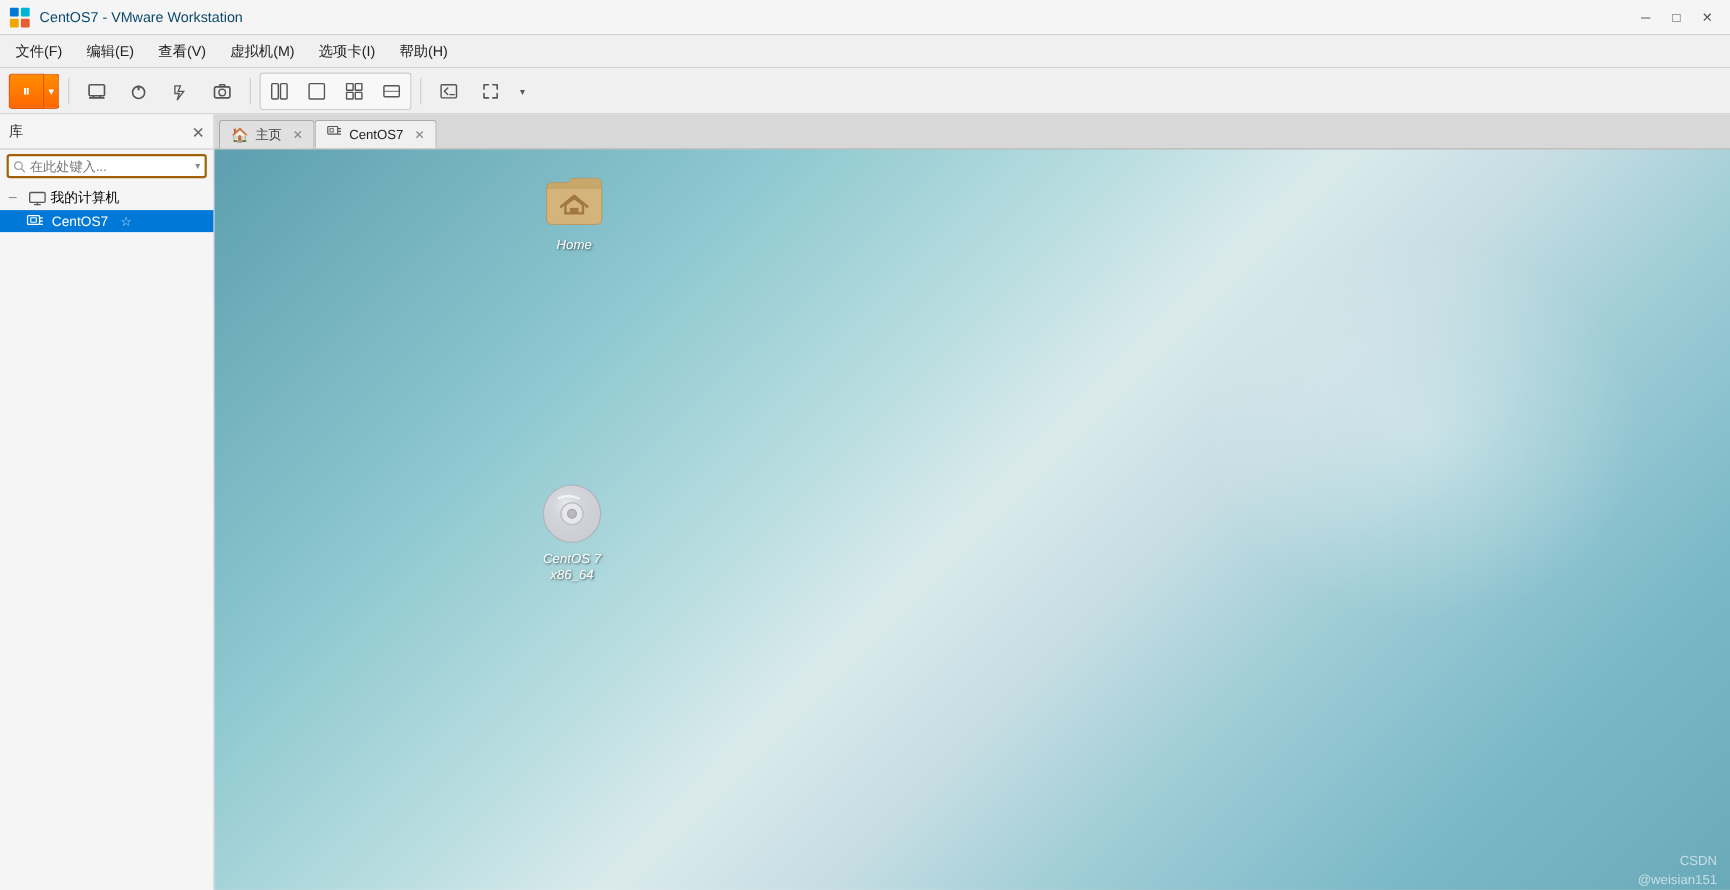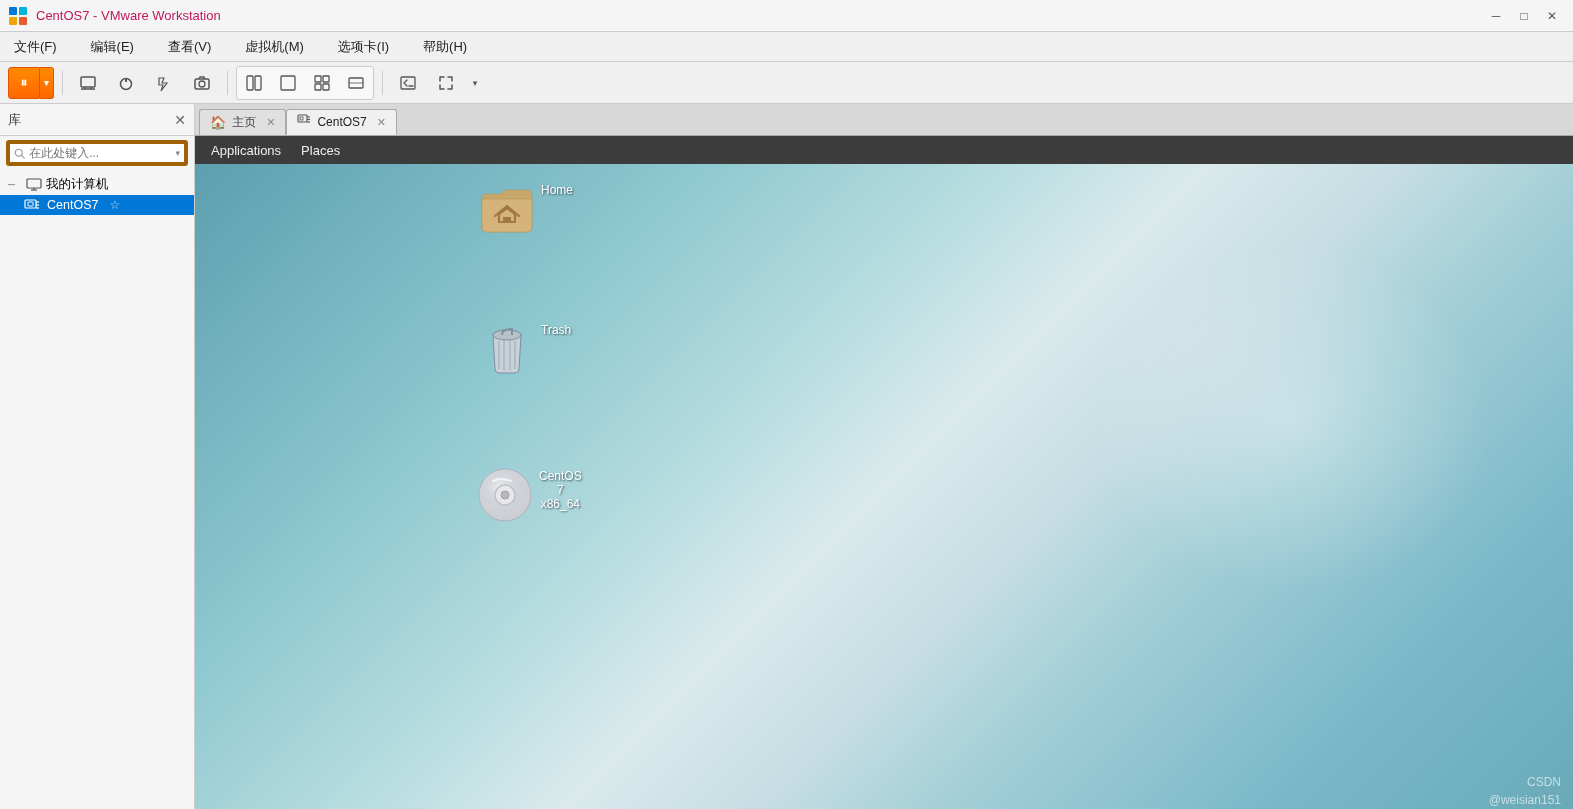--- a/index.html
+++ b/index.html
@@ -17,21 +17,21 @@
     }
 
     
     #menubar {
       height: 30px;
       background: #f0f0f0;
       border-bottom: 1px solid #ccc;
       display: flex;
       align-items: center;
       padding: 0 4px;
-      gap: 14px;
+      gap: 2px;
     }
     .menu-item {
       padding: 3px 10px;
       font-size: 13px;
       color: #222;
       cursor: pointer;
       border-radius: 3px;
     }
 
     
@@ -187,23 +187,25 @@
       flex: 1;
       background: linear-gradient(135deg, #5d9faf 0%, #8ec8d0 25%, #b8dde0 40%, #daeaec 50%, #c5dde3 60%, #a0cdd6 70%, #7ab8c8 85%, #6aaab8 100%);
       position: relative;
       overflow: hidden;
     }
 
     
     .desktop-icon {
       position: absolute;
       display: flex;
-      flex-direction: row;
+      flex-direction: column;
+      align-items: center;
       cursor: pointer;
       width: 90px;
+      font-style: italic;
     }
     .icon-image {
       width: 60px; height: 60px;
       display: flex; align-items: center; justify-content: center;
       font-size: 48px;
     }
     .icon-label {
       font-size: 12px;
       color: white;
       text-align: center;
@@ -245,21 +247,21 @@
 
 <div id="titlebar">
   <span style="width:20px;height:20px;display:flex;align-items:center;justify-content:center;">
     <svg width="20" height="20" viewBox="0 0 20 20">
       <rect x="1" y="1" width="8" height="8" fill="#0078d7" rx="1"></rect>
       <rect x="11" y="1" width="8" height="8" fill="#00b4d8" rx="1"></rect>
       <rect x="1" y="11" width="8" height="8" fill="#f0a500" rx="1"></rect>
       <rect x="11" y="11" width="8" height="8" fill="#e85d2f" rx="1"></rect>
     </svg>
   </span>
-  <span style="font-size:13px;color:#be185d;">CentOS7 - VMware Workstation</span>
+  <span style="font-size:13px;color:#0c4a6e;">CentOS7 - VMware Workstation</span>
   <div style="margin-left:auto;display:flex;gap:2px;">
     <div style="width:26px;height:20px;display:flex;align-items:center;justify-content:center;cursor:pointer;font-size:12px;color:#555;">─</div>
     <div style="width:26px;height:20px;display:flex;align-items:center;justify-content:center;cursor:pointer;font-size:12px;color:#555;">□</div>
     <div style="width:26px;height:20px;display:flex;align-items:center;justify-content:center;cursor:pointer;font-size:12px;color:#555;border-radius:2px;">✕</div>
   </div>
 </div>
 
 <div id="menubar">
   <span class="menu-item">文件(F)</span>
   <span class="menu-item">编辑(E)</span>
@@ -353,21 +355,21 @@
   <div class="toolbar-btn" style="width:16px;font-size:9px;color:#555;">▾</div>
 </div>
 
 <div id="main">
 
   <div id="sidebar">
     <div id="sidebar-header">
       <span style="font-size:13px;color:#333;">库</span>
       <span style="cursor:pointer;font-size:14px;color:#666;">✕</span>
     </div>
-    <div id="sidebar-search" style="margin:4px 6px;display:flex;align-items:center;border:4px solid #a16207;border-radius:3px;background:white;padding:2px 4px;gap:4px;">
+    <div id="sidebar-search" style="margin:4px 6px;display:flex;align-items:center;border:2px solid #a16207;border-radius:3px;background:white;padding:2px 4px;gap:4px;">
       <svg width="13" height="13" viewBox="0 0 13 13" fill="none">
         <circle cx="5.5" cy="5.5" r="4" stroke="#999" stroke-width="1.3"></circle>
         <line x1="8.5" y1="8.5" x2="12" y2="12" stroke="#999" stroke-width="1.3" stroke-linecap="round"></line>
       </svg>
       <input type="text" style="border: none; outline: none; font-size: 12px; width: 100%; background: transparent; color: rgb(153, 153, 153);" placeholder="在此处键入...">
       <span style="font-size:9px;color:#888;cursor:pointer;">▾</span>
     </div>
     <div class="sidebar-tree">
       <div class="tree-item">
         <span class="tree-expand">─</span>
@@ -410,60 +412,37 @@
             <line x1="10" y1="3" x2="13" y2="3" stroke="#555" stroke-width="1.1"></line>
             <line x1="10" y1="5.5" x2="13" y2="5.5" stroke="#555" stroke-width="1.1"></line>
             <line x1="10" y1="8" x2="13" y2="8" stroke="#555" stroke-width="1.1"></line>
           </svg>
         </span>
         <span>CentOS7</span>
         <span style="font-size:11px;color:#888;margin-left:4px;">✕</span>
       </div>
     </div>
 
-    <div id="guest-menubar" style="height:28px;background:#3c3c3c;display:flex;align-items:center;padding:0 8px;gap:4px;">
-      <span class="guest-menu-item">Applications</span>
-      <span class="guest-menu-item">Places</span>
-    </div>
 
     <div id="desktop">
 
       <div class="desktop-icon" style="left:282px;top:15px;">
         <div class="icon-image">
           <svg class="folder-svg" viewBox="0 0 60 60" xmlns="http://www.w3.org/2000/svg">
             <path d="M5 20 Q5 15 10 15 L24 15 L28 11 L50 11 Q55 11 55 16 L55 48 Q55 53 50 53 L10 53 Q5 53 5 48 Z" fill="#c8a86b" stroke="#b09050" stroke-width="0.5"></path>
             <path d="M5 20 L55 20 L55 48 Q55 53 50 53 L10 53 Q5 53 5 48 Z" fill="#d4b47a" stroke="#b09050" stroke-width="0.5"></path>
 
             <path d="M22 43 L22 35 L30 29 L38 35 L38 43 Z" fill="none" stroke="#a07840" stroke-width="2.2" stroke-linejoin="round"></path>
             <path d="M18 37 L30 27 L42 37" fill="none" stroke="#a07840" stroke-width="2.2" stroke-linecap="round" stroke-linejoin="round"></path>
             <rect x="26" y="38" width="8" height="5" fill="#a07840"></rect>
           </svg>
         </div>
         <span class="icon-label">Home</span>
       </div>
 
-      <div class="desktop-icon" style="left:282px;top:155px;">
-        <div class="icon-image">
-          <svg class="trash-svg" viewBox="0 0 60 60" xmlns="http://www.w3.org/2000/svg">
-
-            <ellipse cx="30" cy="16" rx="14" ry="5" fill="#b0b8c0" stroke="#8090a0" stroke-width="1"></ellipse>
-            <path d="M16 16 L18 50 Q18 54 22 54 L38 54 Q42 54 42 50 L44 16 Z" fill="#c8d0d8" stroke="#8090a0" stroke-width="1"></path>
-
-            <line x1="22" y1="22" x2="22" y2="50" stroke="#a0b0b8" stroke-width="1.2"></line>
-            <line x1="27" y1="21" x2="27" y2="51" stroke="#a0b0b8" stroke-width="1.2"></line>
-            <line x1="33" y1="21" x2="33" y2="51" stroke="#a0b0b8" stroke-width="1.2"></line>
-            <line x1="38" y1="22" x2="38" y2="50" stroke="#a0b0b8" stroke-width="1.2"></line>
-
-            <ellipse cx="30" cy="16" rx="14" ry="5" fill="#b8c0c8" stroke="#8090a0" stroke-width="1"></ellipse>
-
-            <path d="M25 16 Q25 10 35 10 Q35 16 35 16" fill="none" stroke="#8090a0" stroke-width="2"></path>
-          </svg>
-        </div>
-        <span class="icon-label">Trash</span>
-      </div>
 
       <div class="desktop-icon" style="left:280px;top:301px;">
         <div class="icon-image">
           <svg class="cd-svg" viewBox="0 0 60 60" xmlns="http://www.w3.org/2000/svg">
 
             <circle cx="30" cy="30" r="26" fill="#d8d8dc" stroke="#b0b0b8" stroke-width="1"></circle>
 
             <circle cx="30" cy="30" r="26" fill="url(#cdGrad)" stroke="none"></circle>
             <defs>
               <radialGradient id="cdGrad" cx="40%" cy="35%" r="60%">

